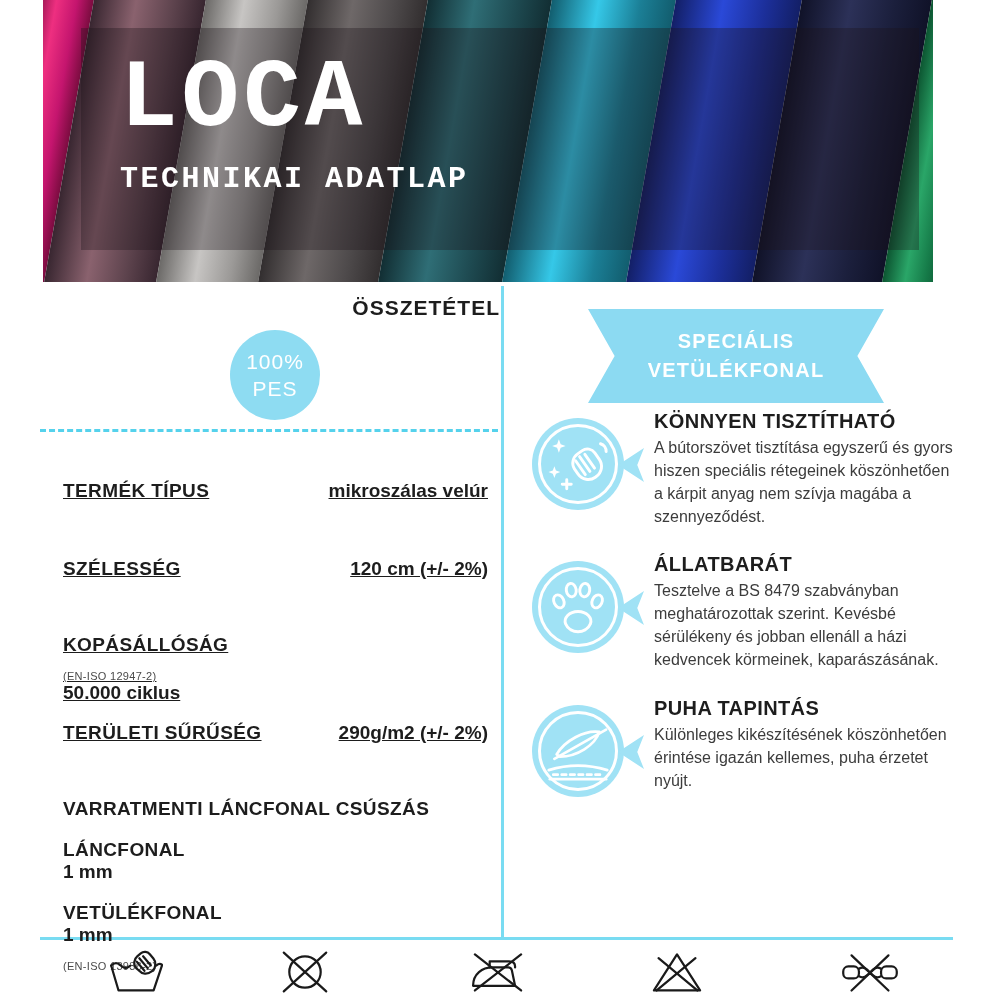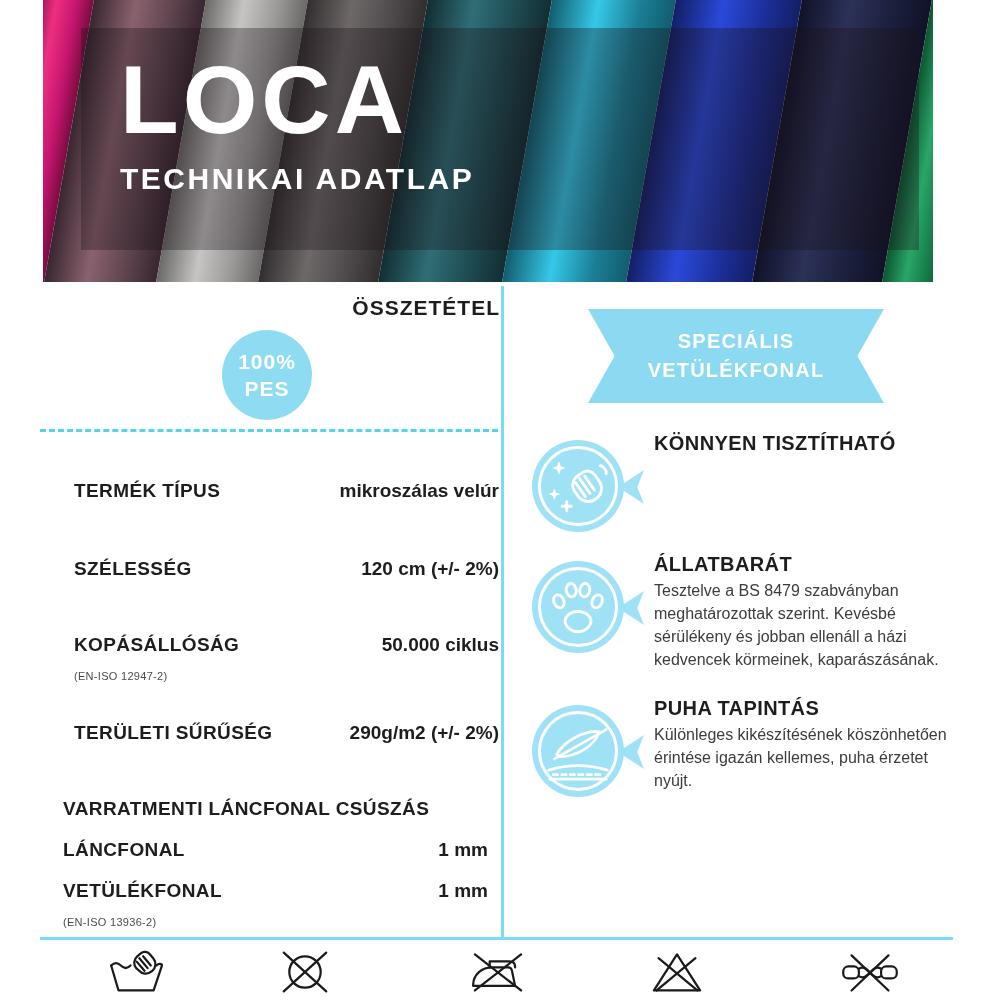--- a/index.html
+++ b/index.html
@@ -1,51 +1,51 @@
 <!DOCTYPE html>
 <html><head>
 <meta charset="utf-8">
 <style>
   * { margin:0; padding:0; box-sizing:border-box; }
   html,body { background:#ffffff; }
   body { font-family:"Liberation Sans", sans-serif; color:#1d1d1d; }
   .page { position:relative; width:1000px; height:1000px; background:#fff; overflow:hidden; }
 
   
-  .hero { position:absolute; left:43px; top:0; width:890px; height:282px; overflow:hidden; }
+  .hero { position:absolute; left:43px; top:0; width:890px; height:282px; overflow:hidden;font-family:Liberation Mono, monospace; }
   .stripes { position:absolute; top:-40px; bottom:-40px; left:-34px; right:-12px;
              display:flex; transform:skewX(-10deg); }
   .stripe { height:100%; }
   .hero-overlay { position:absolute; left:38px; right:14px; top:28px; height:222px;
                   background:rgba(26,19,25,0.33); }
   .hero-text { position:absolute; left:77px; top:52px; z-index:3; color:#fff; }
   .hero-title { font-size:96px; font-weight:800; letter-spacing:4px; line-height:1.0; }
   .hero-subtitle { font-size:30px; font-weight:700; letter-spacing:2.5px; margin-top:14px; }
 
   
   .v-divider { position:absolute; left:501px; top:286px; width:3px; height:652px; background:#79dcf2; }
   .h-divider { position:absolute; left:40px; top:937px; width:913px; height:3px; background:#79dcf2; }
   .dashed-divider { position:absolute; left:40px; top:429px; width:458px; height:0;
                     border-top:3px dashed #55d2ec; }
 
   
   .comp-heading { position:absolute; left:40px; top:296px; width:460px; text-align:right;
                   font-size:21px; font-weight:800; letter-spacing:1px; }
-  .badge { position:absolute; left:222px; top:330px; width:90px; height:90px; border-radius:50%;
+  .badge { position:absolute; left:230px; top:330px; width:90px; height:90px; border-radius:50%;
            background:#8edcf2; color:#fff; display:flex; flex-direction:column;
-           align-items:center; justify-content:center; font-weight:700; font-size:21px;
+           align-items:center; justify-content:center; font-weight:400; font-size:21px;
            letter-spacing:1px; line-height:1.3; }
-  .spec-row { position:absolute; left:51px; width:460px; padding:0 12px 0 23px;
-              display:flex; justify-content:space-between; align-items:flex-start; }
+  .spec-row { position:absolute; left:40px; width:460px; padding:0 12px 0 23px;
+              display:flex; justify-content:space-between; align-items:flex-start;text-decoration:underline; }
   .spec-label { font-size:19px; font-weight:800; letter-spacing:0.4px; }
   .spec-value { font-size:19px; font-weight:800; white-space:nowrap; }
   .spec-note { font-size:11px; font-weight:400; color:#4a4a4a; letter-spacing:0.3px; margin-top:14px; }
   .spec-group { position:absolute; left:40px; top:798px; width:460px; padding:0 12px 0 23px; }
   .group-header { font-size:19px; font-weight:800; letter-spacing:0.4px; margin-bottom:4px; }
-  .group-row { display:flex; justify-content:space-between; margin-top:19px; }
+  .group-row { display:flex; justify-content:center; margin-top:19px;flex-direction:column; }
 
   
   .ribbon { position:absolute; left:588px; top:309px; width:296px; height:94px; background:#8cdaf2;
             clip-path:polygon(0 0, 100% 0, 91% 50%, 100% 100%, 0 100%, 9% 50%);
             display:flex; flex-direction:column; align-items:center; justify-content:center;
             color:#fff; font-weight:800; font-size:20px; letter-spacing:1.2px; line-height:1.45; }
   .feature { position:absolute; left:532px; display:flex; align-items:flex-start; }
   .fe-icon-wrap { position:relative; width:92px; height:92px; flex:0 0 92px; margin-top:8px; }
   .fe-circle { position:absolute; inset:0; border-radius:50%; background:#a0e2f5; }
   .fe-ring { position:absolute; inset:6px; border:3px solid #fff; border-radius:50%; }
@@ -96,21 +96,21 @@
   </div>
 
   <div class="spec-row" style="top:480px;">
     <div class="spec-label">TERMÉK TÍPUS</div>
     <div class="spec-value">mikroszálas velúr</div>
   </div>
   <div class="spec-row" style="top:558px;">
     <div class="spec-label">SZÉLESSÉG</div>
     <div class="spec-value">120 cm (+/- 2%)</div>
   </div>
-  <div class="spec-row" style="top:634px;">
+  <div class="spec-row" style="top:634px;flex-direction:column;">
     <div>
       <div class="spec-label">KOPÁSÁLLÓSÁG</div>
       <div class="spec-note">(EN-ISO 12947-2)</div>
     </div>
     <div class="spec-value">50.000 ciklus</div>
   </div>
   <div class="spec-row" style="top:722px;align-items:center;">
     <div class="spec-label">TERÜLETI SŰRŰSÉG</div>
     <div class="spec-value">290g/m2 (+/- 2%)</div>
   </div>
@@ -126,38 +126,39 @@
       <div class="spec-value">1 mm</div>
     </div>
     <div class="spec-note">(EN-ISO 13936-2)</div>
   </div>
 
   <div class="ribbon">
     <div>SPECIÁLIS</div>
     <div>VETÜLÉKFONAL</div>
   </div>
 
-  <div class="feature" style="top:432px;">
+  <div class="feature" style="top:410px;">
     <div class="fe-icon-wrap">
       <div class="fe-circle"></div>
         <div class="fe-flag"></div>
         <div class="fe-ring"></div>
       <svg class="fe-glyph" viewBox="0 0 64 64" stroke="#fff" stroke-width="2.6" fill="none" stroke-linecap="round" stroke-linejoin="round">
         <path d="M15 10 l1.6 4.4 4.4 1.6 -4.4 1.6 -1.6 4.4 -1.6 -4.4 -4.4 -1.6 4.4 -1.6 z" fill="#fff" stroke="none"></path>
         <path d="M11 34 l1.4 3.8 3.8 1.4 -3.8 1.4 -1.4 3.8 -1.4 -3.8 -3.8 -1.4 3.8 -1.4 z" fill="#fff" stroke="none"></path>
         <path d="M22 46 v8 M18 50 h8"></path>
         <g transform="rotate(-35 38 32)">
           <path d="M28 30 a10 10 0 0 1 10 -9 h5 a8 8 0 0 1 8 8 v7 a11 11 0 0 1 -11 11 h-1 a11 11 0 0 1 -11 -11 z"></path>
           <path d="M33 25 v15 M38 24 v16 M43 25 v15"></path>
         </g>
         <path d="M52 14 a7 7 0 0 1 5 7"></path>
       </svg>
     </div>
     <div class="fe-text">
       <div class="fe-title">KÖNNYEN TISZTÍTHATÓ</div>
+      <div class="fe-body">A bútorszövet tisztítása egyszerű és gyors hiszen speciális rétegeinek köszönhetően a kárpit anyag nem szívja magába a szennyeződést.</div>
     </div>
   </div>
 
   <div class="feature" style="top:553px;">
     <div class="fe-icon-wrap">
       <div class="fe-circle"></div>
         <div class="fe-flag"></div>
         <div class="fe-ring"></div>
       <svg class="fe-glyph" viewBox="0 0 64 64" stroke="#fff" stroke-width="2.6" fill="none" stroke-linecap="round" stroke-linejoin="round">
         <path d="M32 36 c-8 0 -13 6 -11 11 c2 5 7 7 11 7 c4 0 9 -2 11 -7 c2 -5 -3 -11 -11 -11 z"></path>

